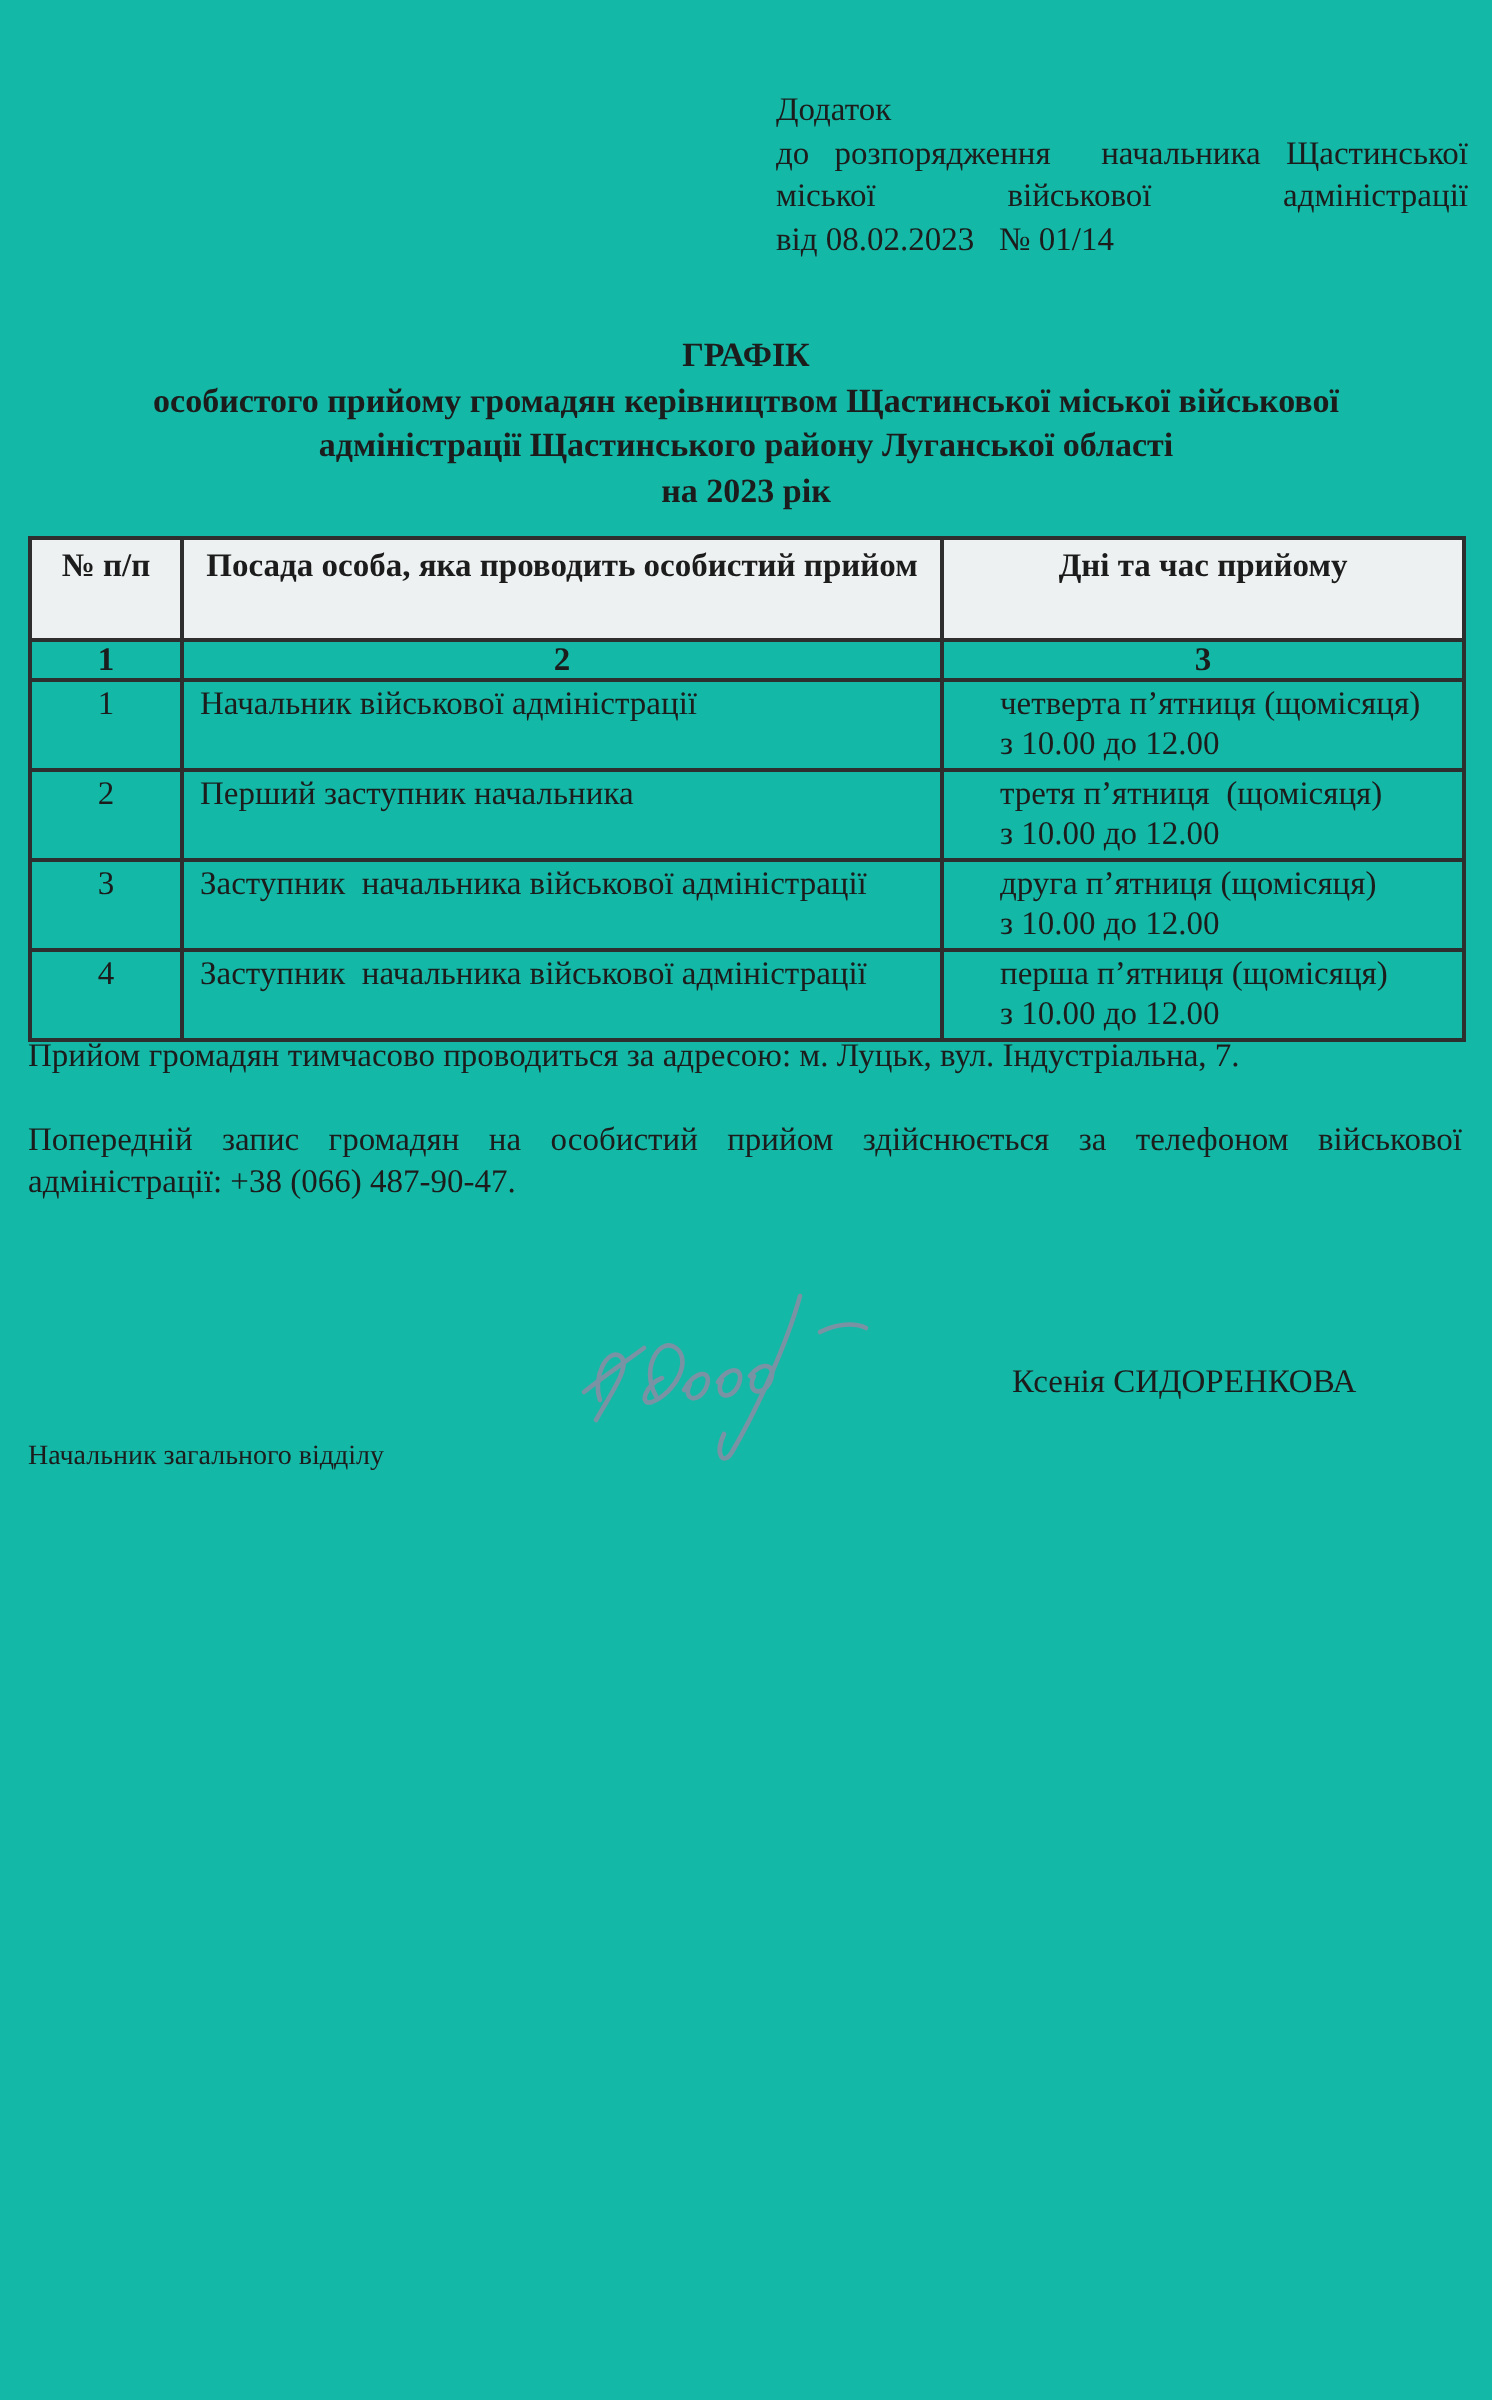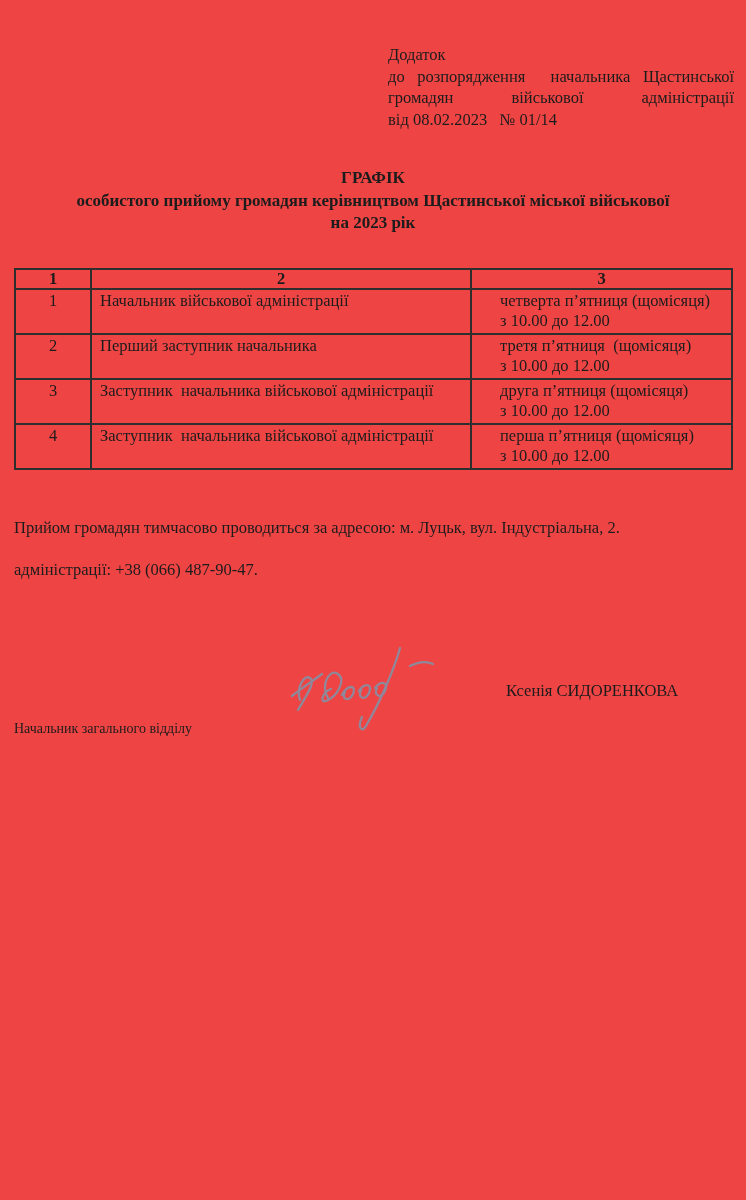--- a/index.html
+++ b/index.html
@@ -1,19 +1,19 @@
 <!DOCTYPE html>
 <html><head>
 <meta charset="utf-8">
 <style>
   html,body{margin:0;padding:0;background:#ffffff;}
   .page{
     position:relative;
     width:746px;height:1200px;
-    background:#ef4444;
+    background:#14b8a6;
     font-family:"Liberation Serif","DejaVu Serif",serif;
     color:#1c1c1c;
     overflow:hidden;
   }
   
   .attachment{
     position:absolute;left:388px;top:44px;width:346px;
     font-size:16.5px;line-height:21.5px;
   }
   .attachment .line{white-space:pre-wrap;}
@@ -80,38 +80,44 @@
   }
 </style>
 </head>
 <body>
 
 <div class="page">
 
   <div class="attachment">
     <div class="line">Додаток</div>
     <div class="line just">до розпорядження  начальника Щастинської</div>
-    <div class="line just">громадян військової адміністрації</div>
+    <div class="line just">міської військової адміністрації</div>
     <div class="line">від 08.02.2023   № 01/14</div>
   </div>
 
   <div class="title">
     <div>ГРАФІК</div>
     <div>особистого прийому громадян керівництвом Щастинської міської військової</div>
+    <div>адміністрації Щастинського району Луганської області</div>
     <div>на 2023 рік</div>
   </div>
 
   <div class="table-wrap">
     <table class="sched">
       <colgroup>
           <col class="c1">
           <col class="c2">
           <col class="c3">
         </colgroup>
       <tbody>
+          <tr class="hdr">
+        <th>№ п/п</th>
+        <th>Посада особа, яка проводить особистий прийом</th>
+        <th>Дні та час прийому</th>
+      </tr>
       <tr class="nums">
         <td>1</td>
         <td>2</td>
         <td>3</td>
       </tr>
       <tr class="body">
         <td class="num">1</td>
         <td class="pos">Начальник військової адміністрації</td>
         <td class="days">
           <div>четверта п’ятниця (щомісяця)</div>
@@ -139,23 +145,24 @@
         <td class="pos">Заступник  начальника військової адміністрації</td>
         <td class="days">
           <div>перша п’ятниця (щомісяця)</div>
           <div>з 10.00 до 12.00</div>
         </td>
       </tr>
     </tbody>
       </table>
   </div>
 
-  <div class="para1">Прийом громадян тимчасово проводиться за адресою: м. Луцьк, вул. Індустріальна, 2.</div>
+  <div class="para1">Прийом громадян тимчасово проводиться за адресою: м. Луцьк, вул. Індустріальна, 7.</div>
 
   <div class="para2">
+    <div class="jline">Попередній запис громадян на особистий прийом здійснюється за телефоном військової</div>
     <div class="nline">адміністрації: +38 (066) 487-90-47.</div>
   </div>
 
   <div class="sig-label">Начальник загального відділу</div>
 
   <svg class="sig-svg" viewBox="0 0 168 104" fill="none" xmlns="http://www.w3.org/2000/svg">
     <g stroke="#8590a4" stroke-width="2.3" stroke-linecap="round" fill="none" opacity="0.9">
       <path d="M30,62 C26,50 34,36 40,40 C46,44 36,58 28,72" stroke="#8590a4"></path>
       <path d="M22,58 C32,50 44,42 52,36" stroke="#8590a4"></path>
       <path d="M58,60 C50,46 60,30 68,36 C76,42 68,58 56,63 C49,65 53,54 61,51" stroke="#8590a4"></path>

